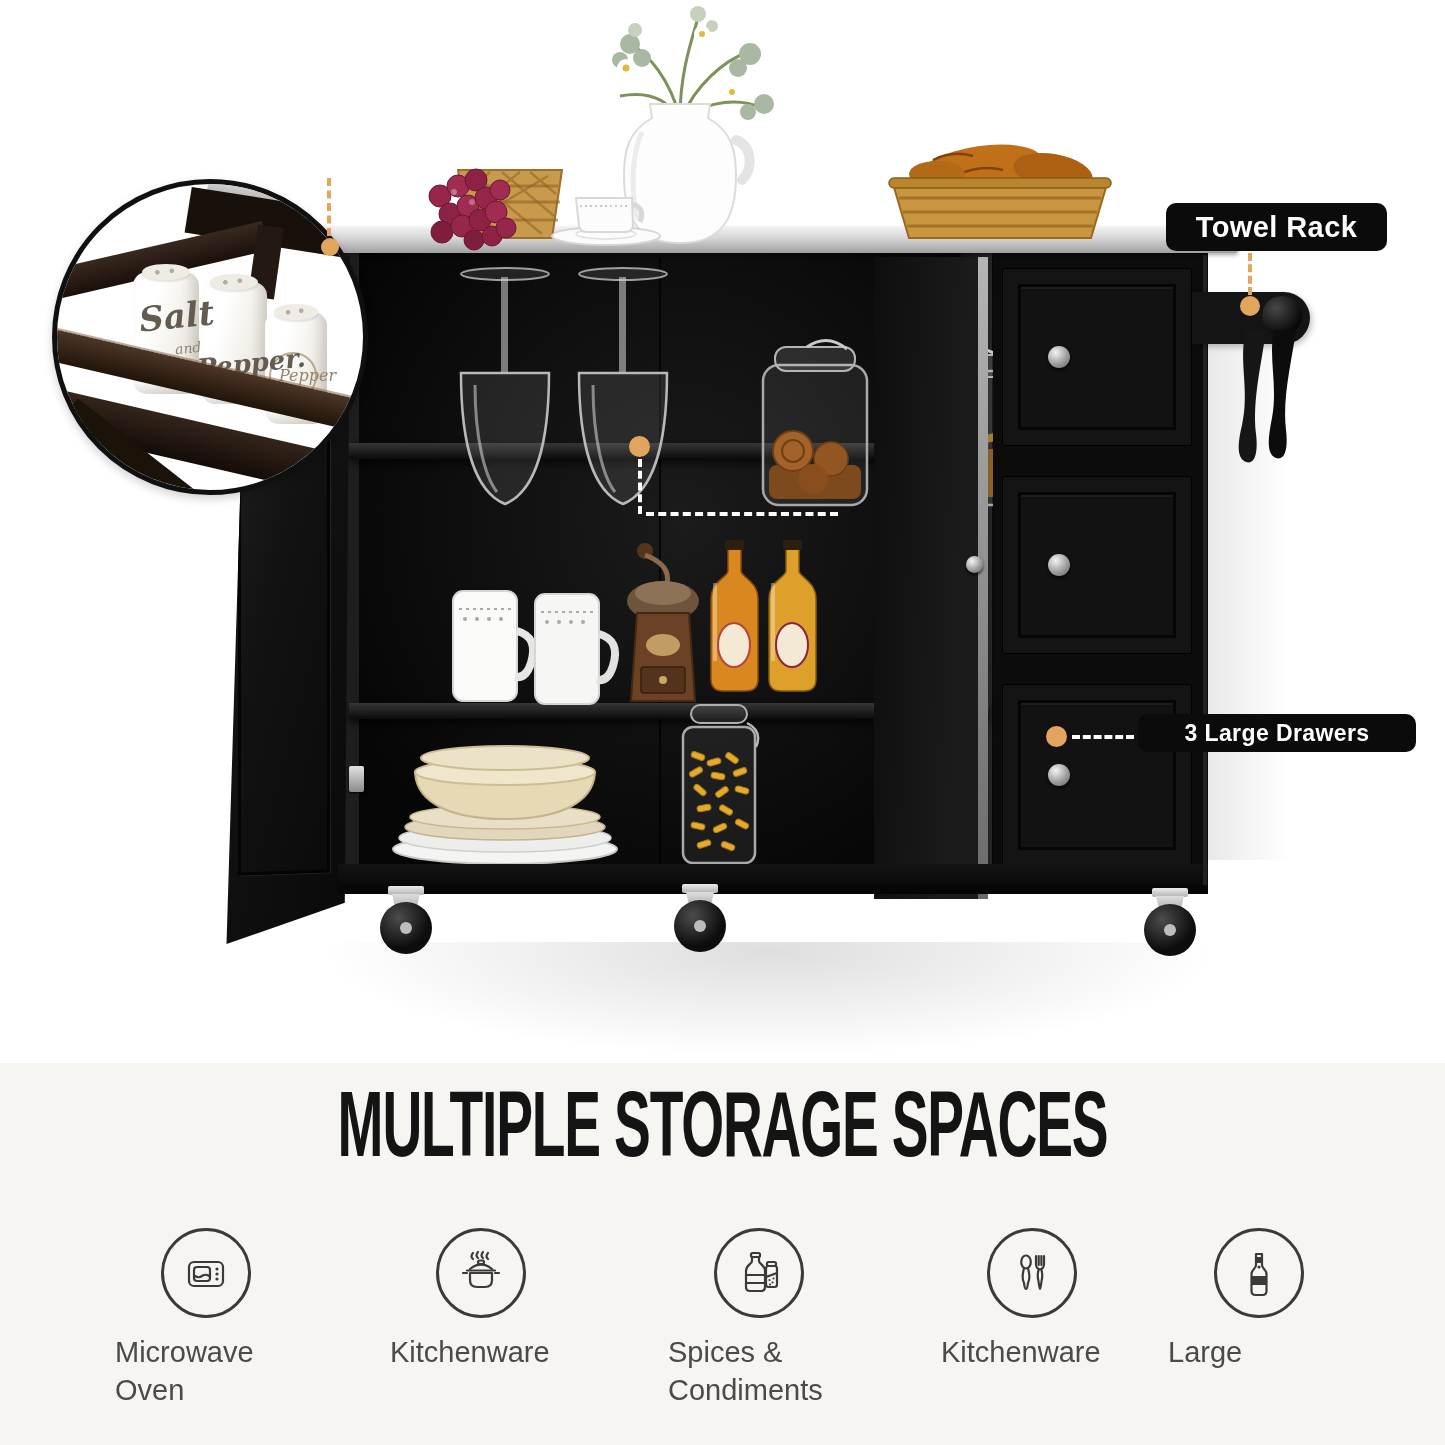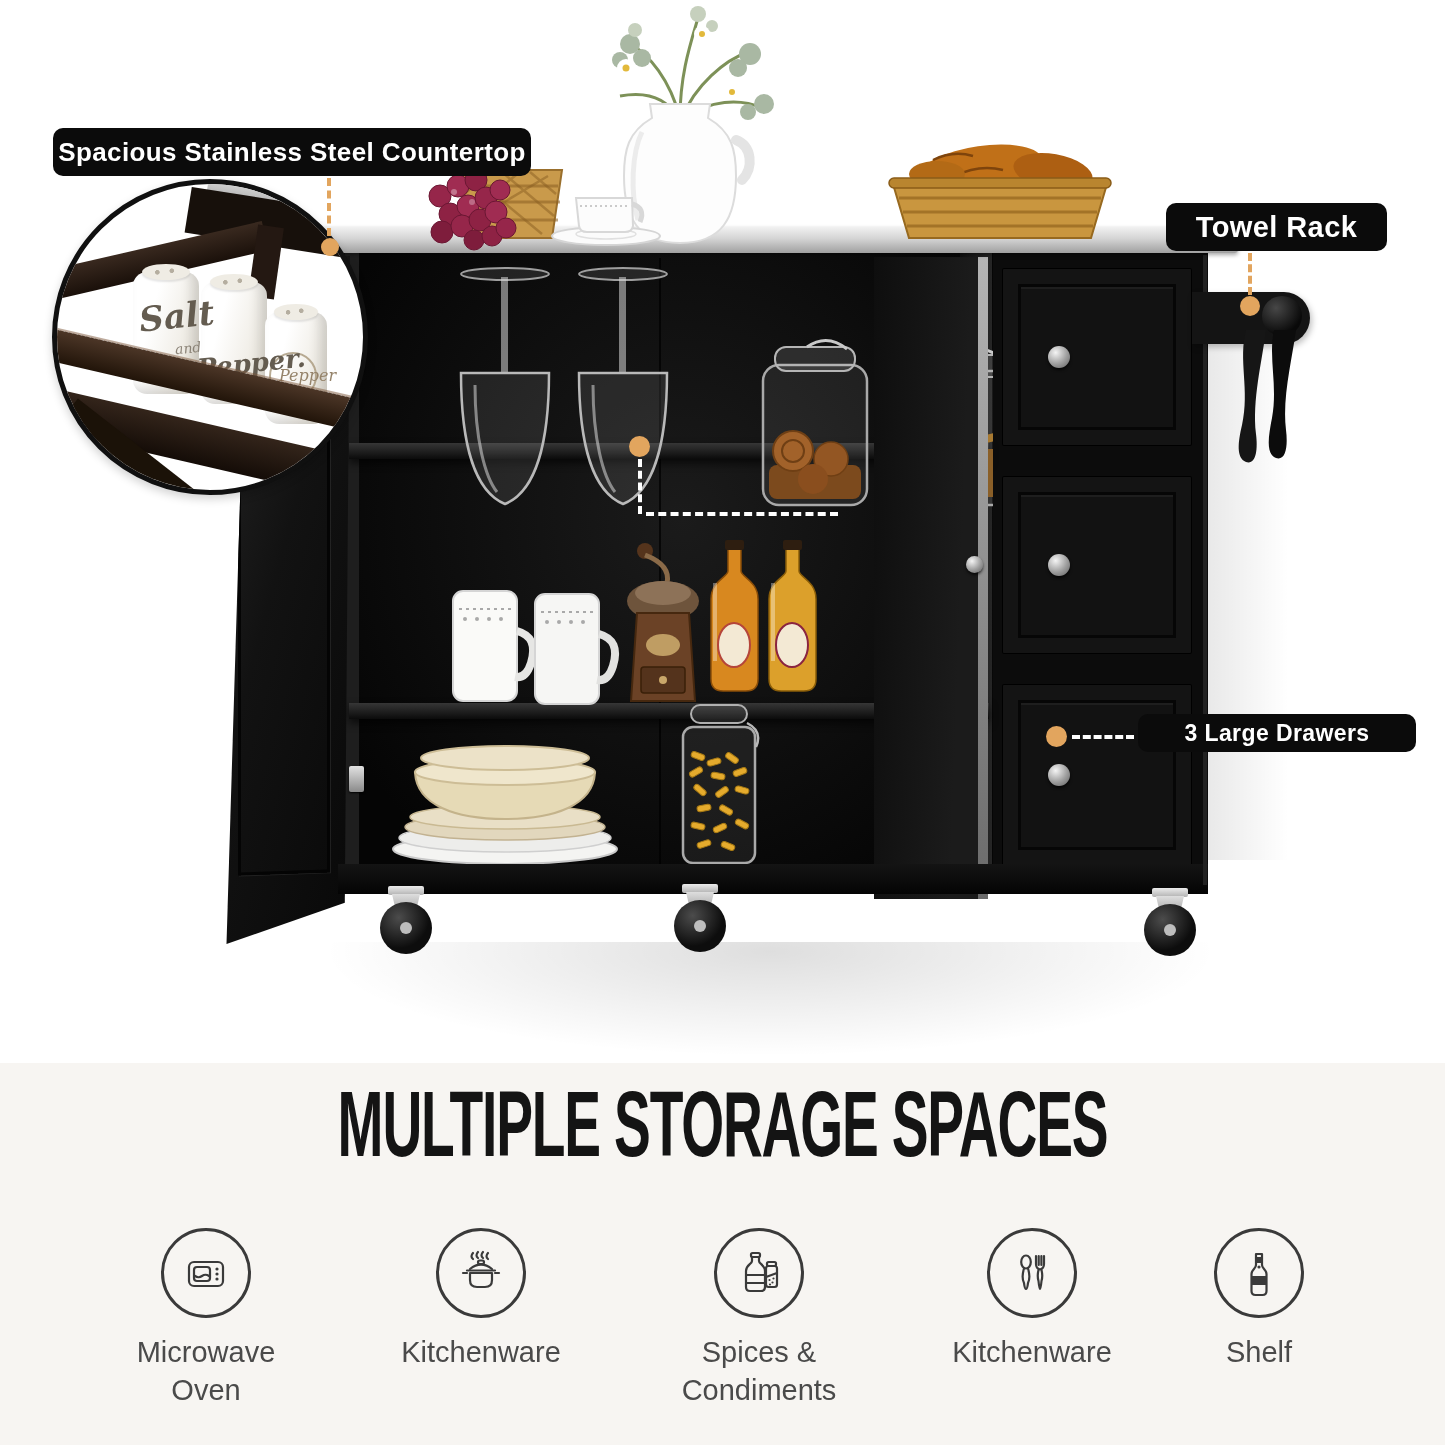--- a/index.html
+++ b/index.html
@@ -59,21 +59,21 @@
   .lbl{display:flex;align-items:center;justify-content:center;background:#0b0b0b;color:#fff;border-radius:10px;font-weight:600;letter-spacing:.4px;z-index:9;}
   .dot{border-radius:50%;background:#e2a55e;z-index:8;}
   .vdash{width:0;border-left:4px dashed #e2a55e;z-index:8;}
   .vdash.white{border-left-color:#fff;}
   .hdash{height:0;border-top:4px dashed #fff;z-index:8;}
 
   
   .bottom{left:0;top:1063px;width:1445px;height:382px;background:#f7f5f2;}
   .heading-wrap{left:0;top:1076px;width:1445px;text-align:center;}
   .heading{display:inline-block;font-size:92px;font-weight:700;letter-spacing:-2px;color:#141414;line-height:1.05;transform:scaleX(.6);transform-origin:50% 50%;white-space:nowrap;}
-  .feature{width:260px;text-align:center;top:1228px;}
+  .feature{width:260px;text-align:left;top:1228px;}
   .fcircle{width:84px;height:84px;border:3px solid #3a3a3a;border-radius:50%;margin:0 auto;display:flex;align-items:center;justify-content:center;background:transparent;}
   .flabel{margin:16px auto 0;max-width:182px;font-size:29px;font-weight:500;color:#4a4a4a;line-height:1.3;}
   .icon{stroke:#3a3a3a;fill:none;stroke-width:2.2;stroke-linecap:round;stroke-linejoin:round;}
 </style>
 </head>
 <body>
 
 <div class="stage">
 
   <div class="abs floor-shadow"></div>
@@ -359,21 +359,20 @@
     <div class="crest"></div>
     <span class="script" style="left:82px;top:112px;font-size:34px;font-weight:600;transform:rotate(-6deg)">Salt</span>
     <span class="script" style="left:118px;top:156px;font-size:14px;transform:rotate(-6deg);color:#8a8276">and</span>
     <span class="script" style="left:140px;top:164px;font-size:26px;font-weight:600;transform:rotate(-6deg)">Pepper.</span>
     <span class="script" style="left:222px;top:182px;font-size:16px;color:#95836a">Pepper</span>
     <div class="rail"></div>
     <div class="board"></div>
     <div class="wedge"></div>
   </div>
 
-  <div class="abs lbl" style="left:53px;top:128px;width:478px;height:48px;font-size:26px">Spacious Stainless Steel Countertop</div>
   <div class="abs vdash" style="left:327px;top:178px;height:58px"></div>
   <div class="abs dot" style="left:321px;top:238px;width:18px;height:18px"></div>
 
   <div class="abs lbl" style="left:1166px;top:203px;width:221px;height:48px;font-size:29px">Towel Rack</div>
   <div class="abs vdash" style="left:1248px;top:253px;height:42px"></div>
   <div class="abs dot" style="left:1240px;top:296px;width:20px;height:20px"></div>
 
   <div class="abs dot" style="left:629px;top:436px;width:21px;height:21px"></div>
   <div class="abs vdash white" style="left:638px;top:459px;height:55px"></div>
   <div class="abs hdash" style="left:646px;top:512px;width:192px"></div>
@@ -456,16 +455,16 @@
   <div class="abs feature" style="left:1129px">
     <div class="fcircle">
       <svg class="icon" width="48" height="48" viewBox="0 0 48 48">
         <path d="M21,5 h6 v4 h-6 Z"></path>
         <path d="M21,9 v7 c0,3.5 -4.5,4.5 -4.5,9 v17 q0,4 4,4 h7 q4,0 4,-4 v-17 c0,-4.5 -4.5,-5.5 -4.5,-9 v-7"></path>
         <rect x="20" y="9" width="8" height="5" rx="1" fill="#3a3a3a" stroke="none"></rect>
         <circle cx="24" cy="18" r="1.6" fill="#3a3a3a" stroke="none"></circle>
         <rect x="16.5" y="27" width="15" height="9" fill="#3a3a3a" stroke="none"></rect>
       </svg>
     </div>
-    <div class="flabel">Shelf</div>
+    <div class="flabel">Large</div>
   </div>
 
 </div>
 
 </body></html>

